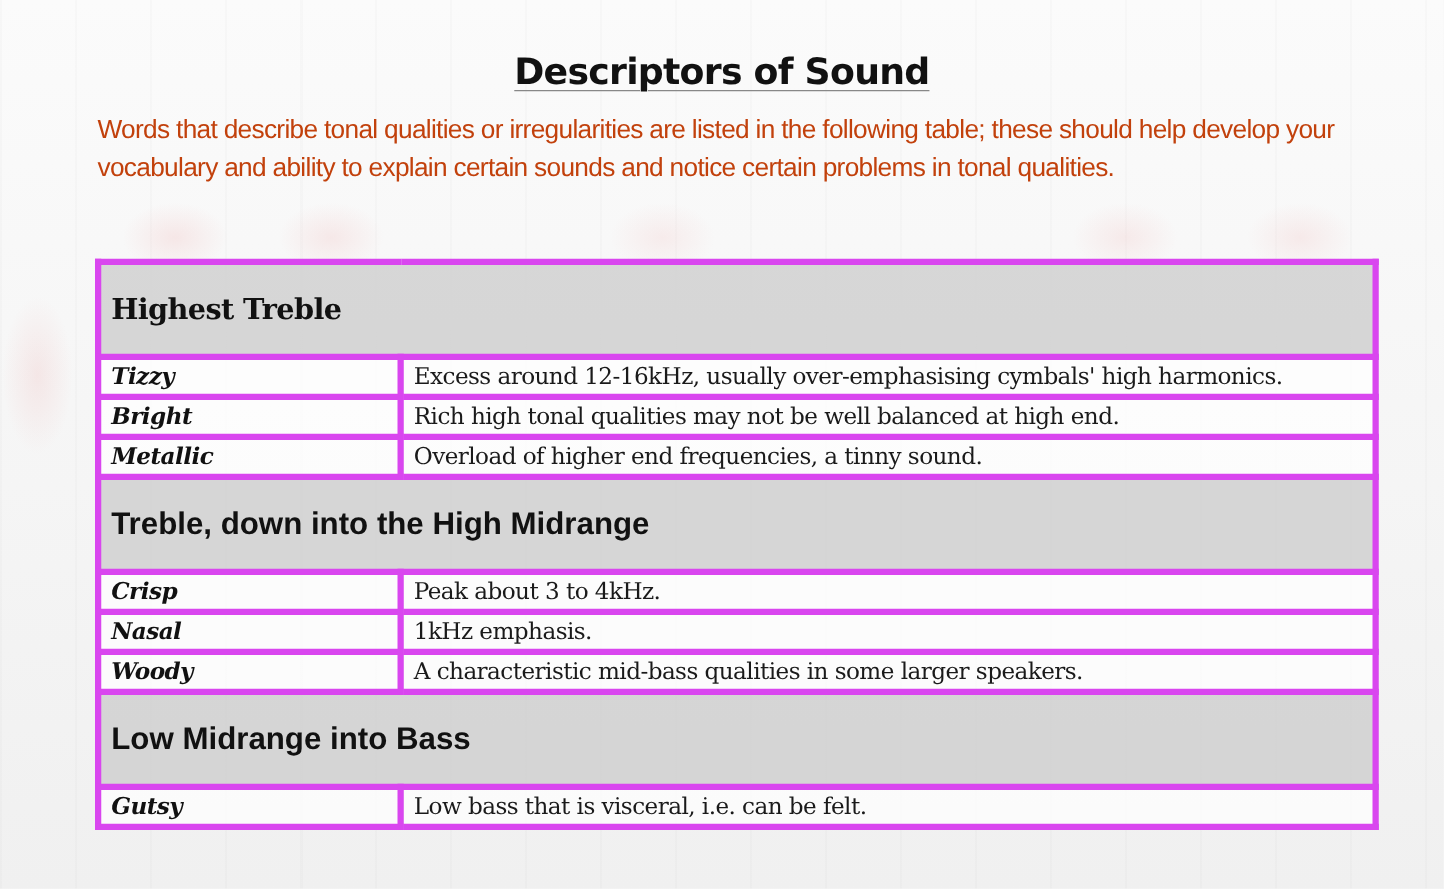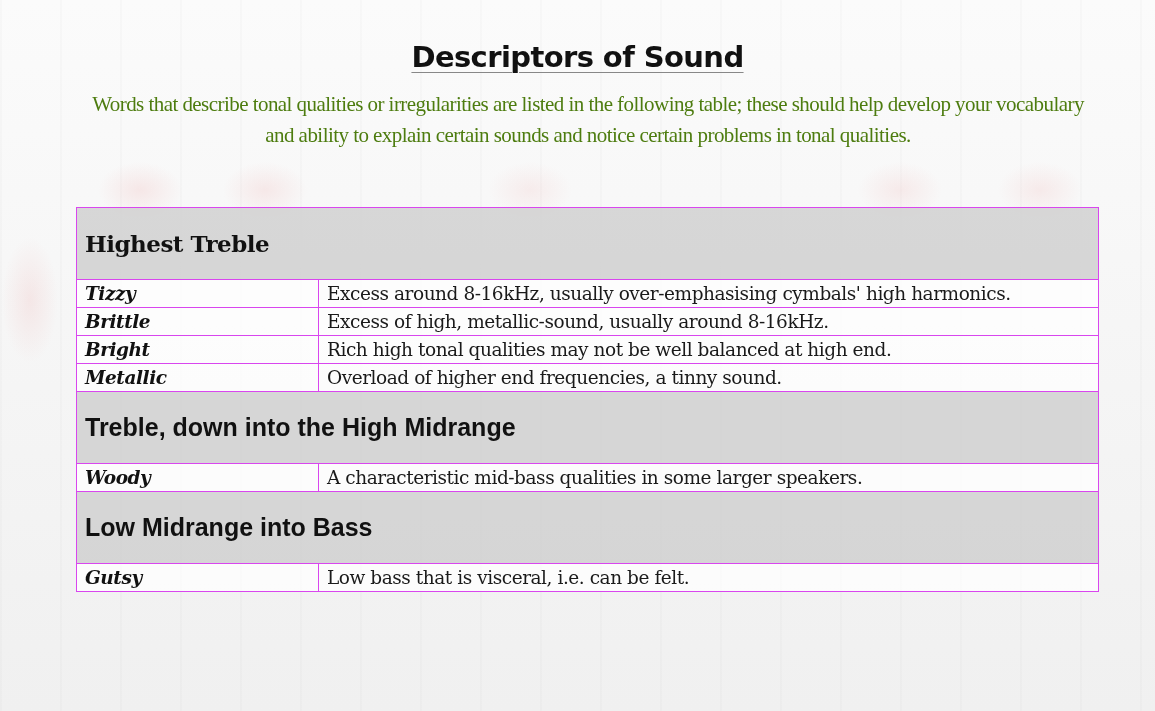--- a/index.html
+++ b/index.html
@@ -50,39 +50,39 @@
       text-decoration: underline;
       text-decoration-color: #888;
       text-decoration-thickness: 1px;
       text-underline-offset: 5px;
     }
     .intro {
       position: absolute;
       top: 89px;
       left: 78px;
       width: 1020px;
-      text-align: center;
-      font-family: Liberation Serif, serif;
+      text-align: left;
+      font-family: Liberation Sans, sans-serif;
       font-size: 21px;
       line-height: 30.5px;
       letter-spacing: -0.55px;
-      color: #4d7c0f;
+      color: #c2410c;
     }
     table.descriptors {
       position: absolute;
       top: 207px;
       left: 76px;
       width: 1022px;
       border-collapse: collapse;
       table-layout: fixed;
     }
     table.descriptors col.term-col { width: 242px; }
     table.descriptors col.desc-col { width: 780px; }
     table.descriptors td {
-      border: 1px solid #d946ef;
+      border: 5px solid #d946ef;
       padding: 0 0 0 8px;
       vertical-align: top;
       height: 27px;
       font-size: 18.5px;
       line-height: 27px;
       letter-spacing: -0.45px;
       white-space: nowrap;
       overflow: hidden;
     }
     table.descriptors tr.section td {
@@ -134,37 +134,41 @@
       <col class="term-col">
       <col class="desc-col">
     </colgroup>
     <tbody>
 
       <tr class="section first">
         <td colspan="2">Highest Treble</td>
       </tr>
       <tr class="entry">
         <td class="term">Tizzy</td>
-        <td class="desc">Excess around 8-16kHz, usually over-emphasising cymbals' high harmonics.</td>
-      </tr>
-      <tr class="entry">
-        <td class="term">Brittle</td>
-        <td class="desc">Excess of high, metallic-sound, usually around 8-16kHz.</td>
+        <td class="desc">Excess around 12-16kHz, usually over-emphasising cymbals' high harmonics.</td>
       </tr>
       <tr class="entry">
         <td class="term">Bright</td>
         <td class="desc">Rich high tonal qualities may not be well balanced at high end.</td>
       </tr>
       <tr class="entry">
         <td class="term">Metallic</td>
         <td class="desc">Overload of higher end frequencies, a tinny sound.</td>
       </tr>
 
       <tr class="section">
         <td colspan="2">Treble, down into the High Midrange</td>
+      </tr>
+      <tr class="entry">
+        <td class="term">Crisp</td>
+        <td class="desc">Peak about 3 to 4kHz.</td>
+      </tr>
+      <tr class="entry">
+        <td class="term">Nasal</td>
+        <td class="desc">1kHz emphasis.</td>
       </tr>
       <tr class="entry">
         <td class="term">Woody</td>
         <td class="desc">A characteristic mid-bass qualities in some larger speakers.</td>
       </tr>
 
       <tr class="section">
         <td colspan="2">Low Midrange into Bass</td>
       </tr>
       <tr class="entry">

